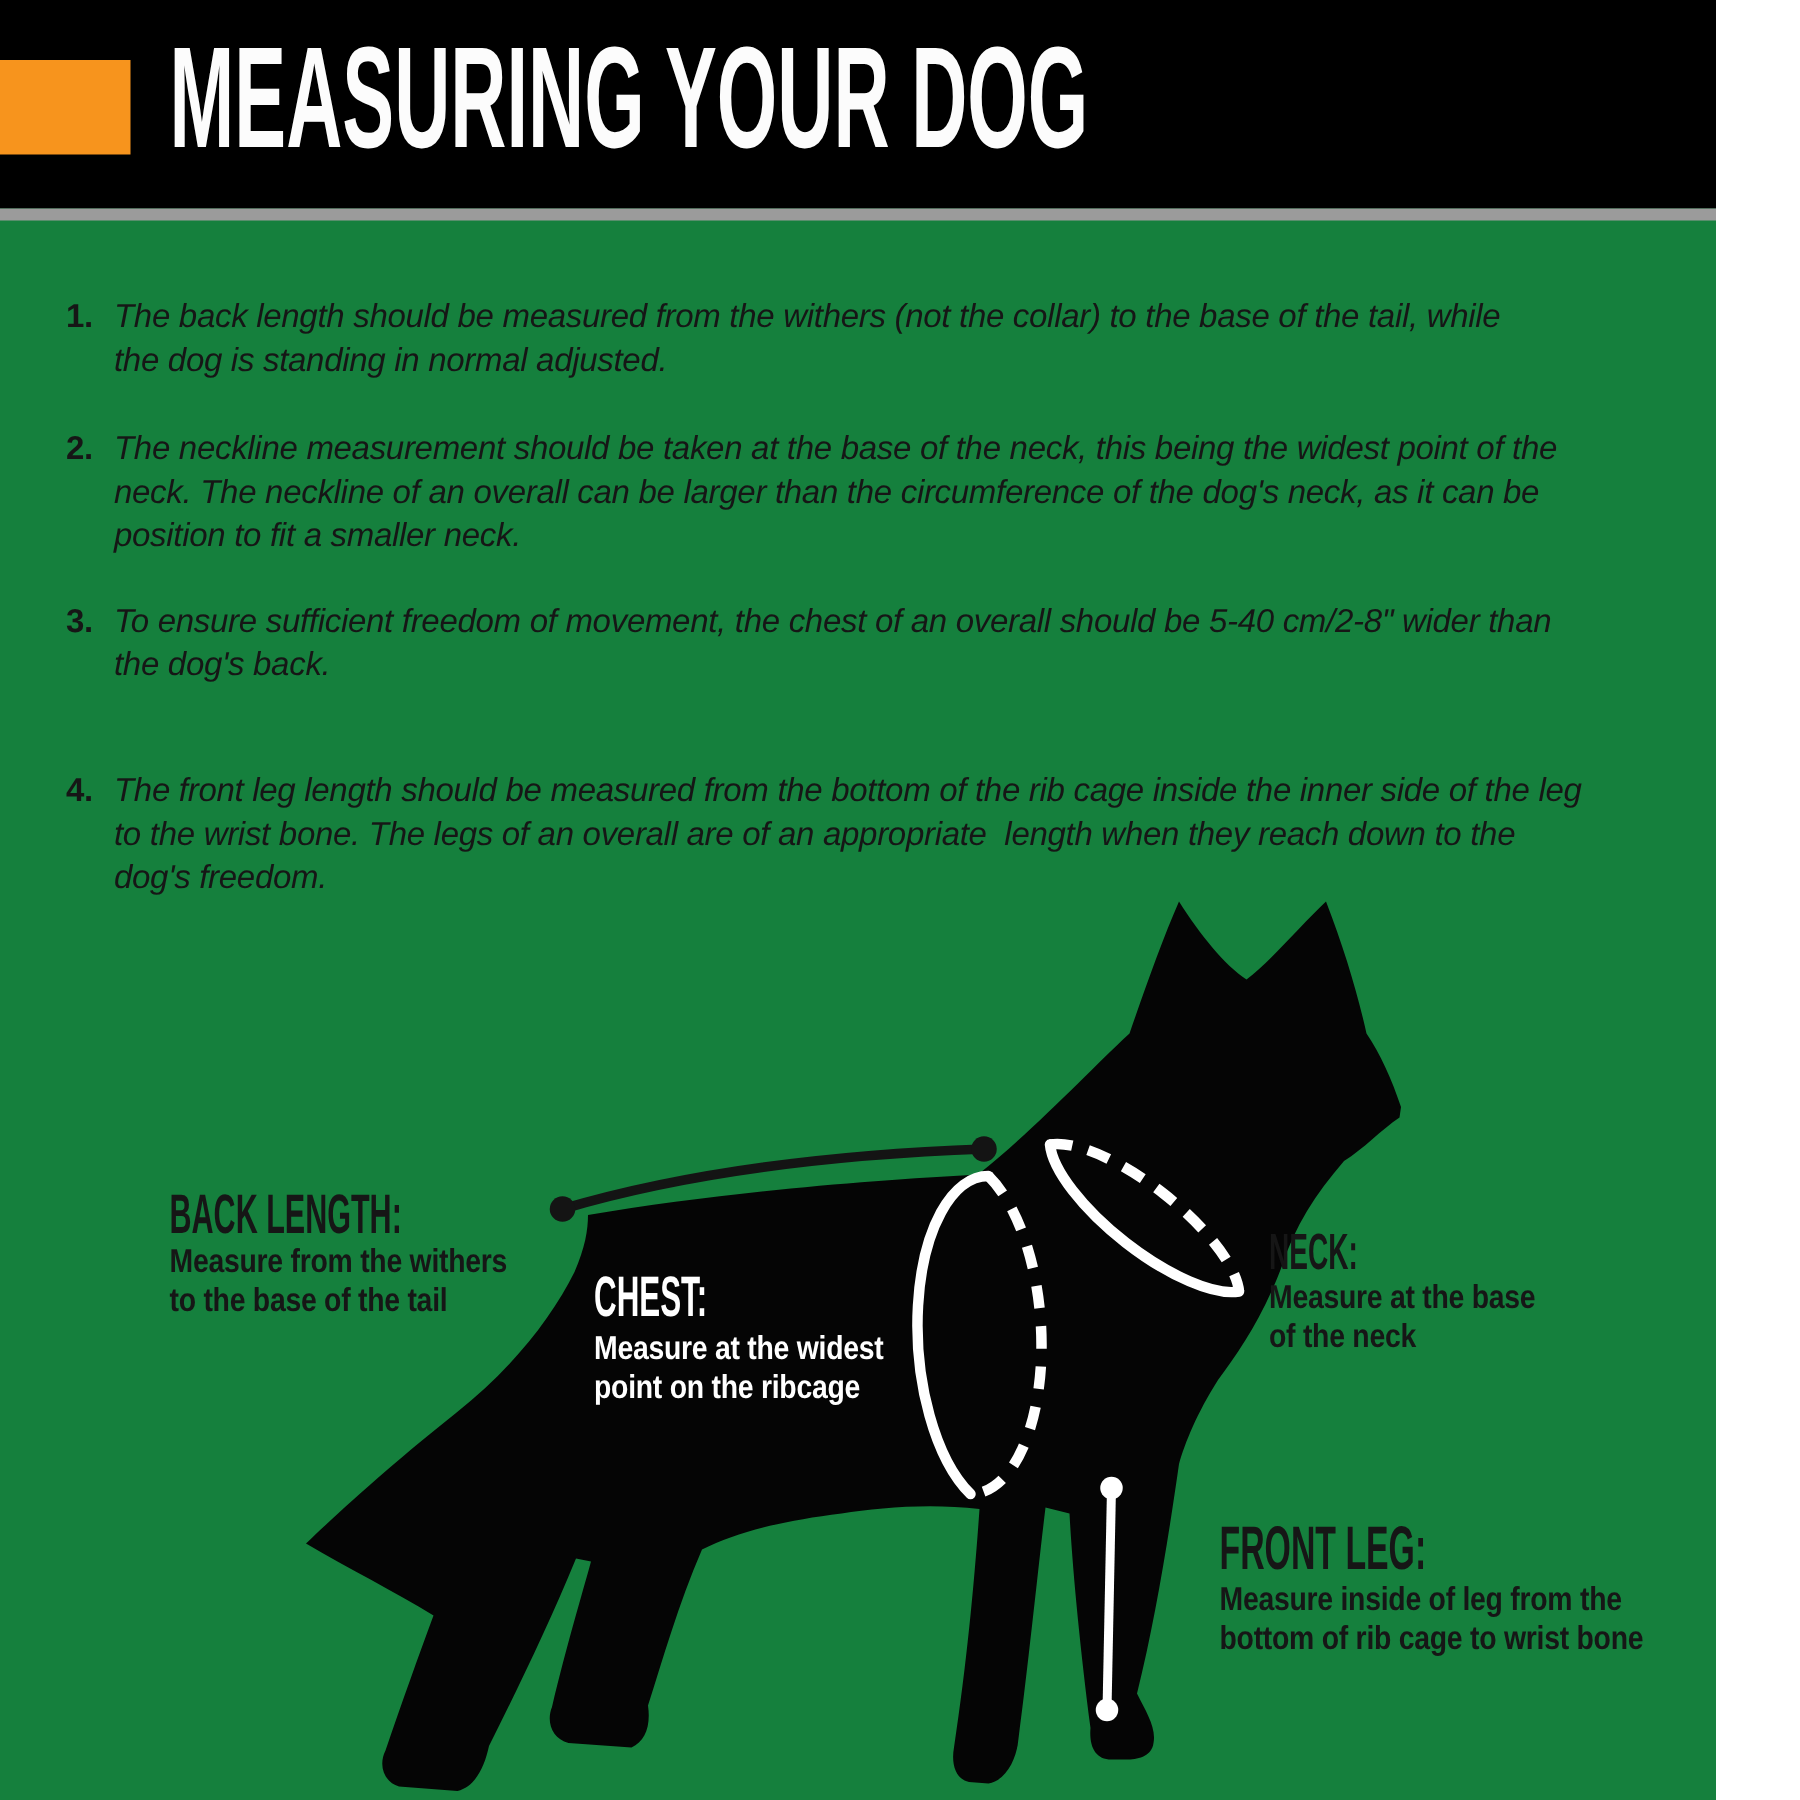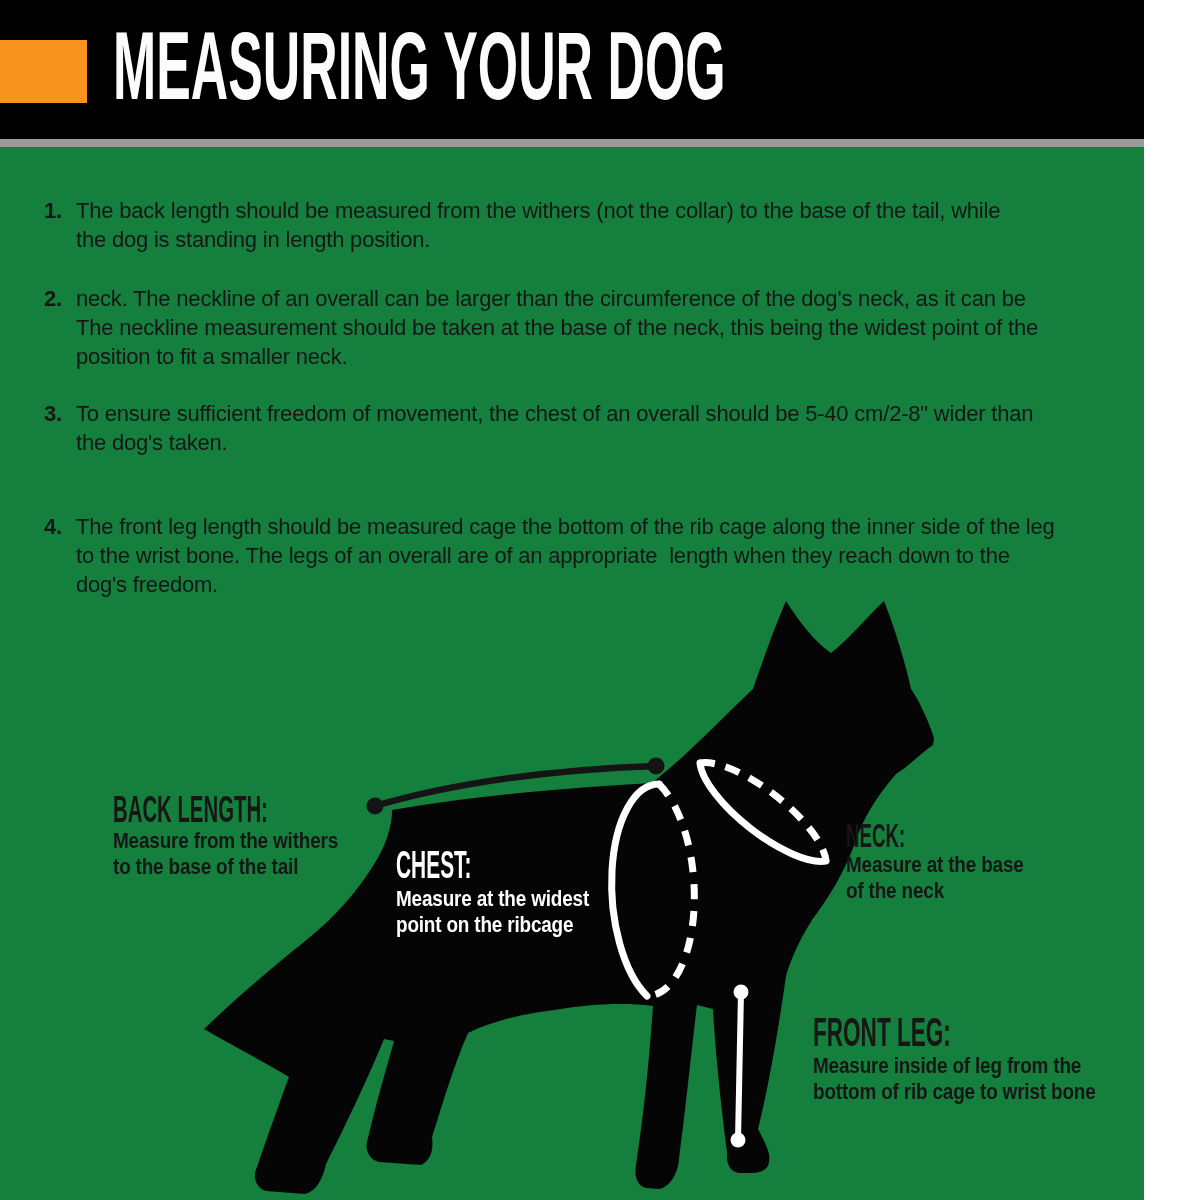--- a/index.html
+++ b/index.html
@@ -11,21 +11,21 @@
   .header-bar{position:absolute;left:0;top:0;width:1200px;height:139px;background:#000;}
   .accent-square{position:absolute;left:0;top:40px;width:87px;height:63px;background:#F7941D;}
   .page-title{
     position:absolute;left:113px;top:18px;margin:0;
     font-size:96px;line-height:96px;font-weight:700;color:#fcfcfc;
     transform:scaleX(0.54);transform-origin:left top;white-space:pre;letter-spacing:0px;
   }
   .divider{position:absolute;left:0;top:139px;width:1200px;height:8px;background:#9B9B9B;}
   
   .instruction{position:absolute;left:76px;font-size:22px;line-height:29px;letter-spacing:-0.2px;color:#161616;}
-  .instruction .line{white-space:pre;}
+  .instruction .line{white-space:pre;font-style:italic;}
   .instruction .num{position:absolute;left:-32px;top:0;font-weight:700;}
   #p1{top:196px;} #p2{top:284px;} #p3{top:399px;} #p4{top:512px;}
   
   .diagram-svg{position:absolute;left:0;top:0;width:1200px;height:1200px;}
   .diag-label{position:absolute;}
   .diag-title{
     margin:0;font-weight:700;color:#161616;white-space:pre;
     transform:scaleX(0.55);transform-origin:left top;
   }
   .diag-lines{font-weight:700;font-size:22px;line-height:26px;color:#161616;
@@ -48,36 +48,36 @@
   <div class="header-bar">
     <div class="accent-square"></div>
     <h1 class="page-title">MEASURING YOUR DOG</h1>
   </div>
   <div class="divider"></div>
 
   <div>
     <div class="instruction" id="p1">
       <span class="num">1.</span>
       <div class="line">The back length should be measured from the withers (not the collar) to the base of the tail, while</div>
-      <div class="line">the dog is standing in length position.</div>
+      <div class="line">the dog is standing in normal adjusted.</div>
     </div>
     <div class="instruction" id="p2">
       <span class="num">2.</span>
+      <div class="line">The neckline measurement should be taken at the base of the neck, this being the widest point of the</div>
       <div class="line">neck. The neckline of an overall can be larger than the circumference of the dog's neck, as it can be</div>
-      <div class="line">The neckline measurement should be taken at the base of the neck, this being the widest point of the</div>
       <div class="line">position to fit a smaller neck.</div>
     </div>
     <div class="instruction" id="p3">
       <span class="num">3.</span>
       <div class="line">To ensure sufficient freedom of movement, the chest of an overall should be 5-40 cm/2-8" wider than</div>
-      <div class="line">the dog's taken.</div>
+      <div class="line">the dog's back.</div>
     </div>
     <div class="instruction" id="p4">
       <span class="num">4.</span>
-      <div class="line">The front leg length should be measured cage the bottom of the rib cage along the inner side of the leg</div>
+      <div class="line">The front leg length should be measured from the bottom of the rib cage inside the inner side of the leg</div>
       <div class="line">to the wrist bone. The legs of an overall are of an appropriate  length when they reach down to the</div>
       <div class="line">dog's freedom.</div>
     </div>
   </div>
 
   <svg class="diagram-svg" viewBox="0 0 1200 1200" xmlns="http://www.w3.org/2000/svg" aria-hidden="true">
 
     <path fill="#050505" d="
       M 392 810
       C 480 795 578 787 652 783

